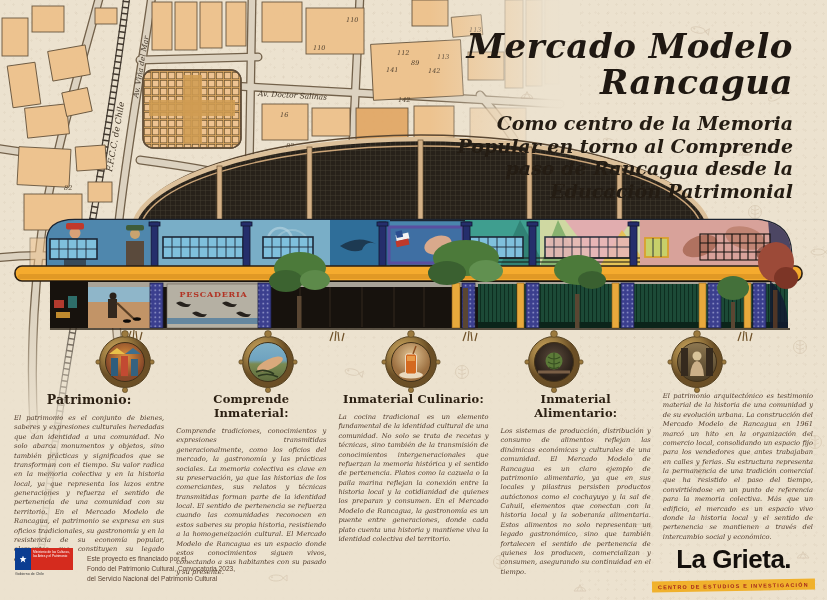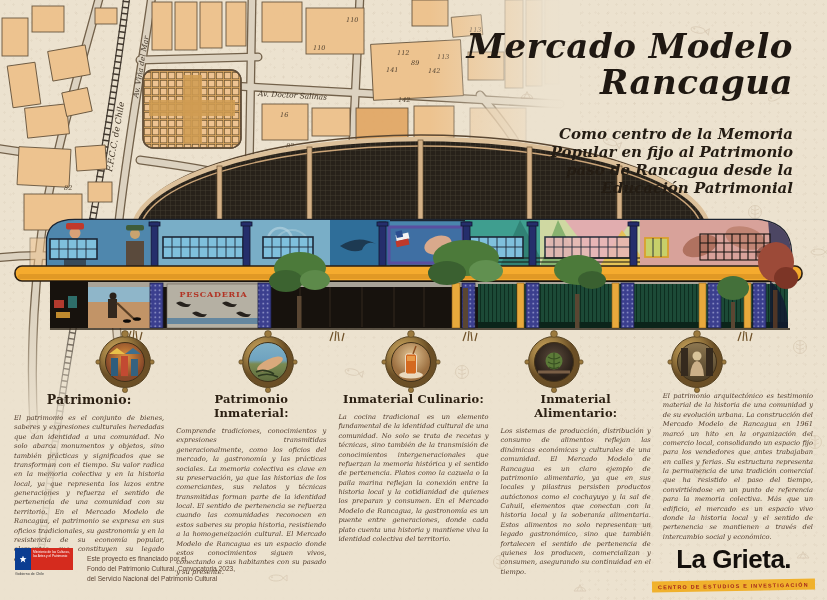--- a/index.html
+++ b/index.html
@@ -18,21 +18,21 @@
   svg{display:block;}
   
   .fade-right{position:absolute; left:430px; top:0; width:150px; height:365px;
     background:linear-gradient(to right, rgba(236,226,207,0), rgba(236,226,207,.96) 80%, rgba(236,226,207,1));}
   .fade-bottom{position:absolute; left:0; top:295px; width:580px; height:305px;
     background:linear-gradient(to bottom, rgba(236,226,207,0), rgba(236,226,207,.86) 42%, rgba(236,226,207,.88));}
   
   .title-block{position:absolute; top:28px; right:34px; width:340px; text-align:right;}
   .title-line{font-size:34px; font-style:italic; font-weight:600; line-height:1.07;
     color:#1f1812; letter-spacing:.5px;}
-  .subtitle{margin-top:24px; font-size:15px; font-style:italic; font-weight:bold;
+  .subtitle{margin-top:11px; font-size:19px; font-style:italic; font-weight:bold;
     line-height:1.2; color:#241c13;}
   
   .columns{position:absolute; left:14px; top:392px; width:799px;
     display:grid; grid-template-columns:repeat(5,1fr); column-gap:12px;}
   .col-heading{font-size:11.5px; font-weight:bold; text-align:center; color:#2c2013;
     margin:0 0 7px 0; letter-spacing:.2px;}
   .col-heading.small{font-size:10.6px;}
   .col-body{font-size:6.7px; font-style:italic; text-align:justify; line-height:1.4;
     color:#4e392a; margin:0;}
   
@@ -513,33 +513,33 @@
         <path d="M -7,14 Q -6,0 0,-1 Q 6,0 7,14 Z" fill="#cbb089"></path>
       </g>
     </g>
   </svg>
 
   <div class="title-block">
     <div class="title-line">Mercado Modelo</div>
     <div class="title-line">Rancagua</div>
     <div class="subtitle">
       <div>Como centro de la Memoria</div>
-      <div>Popular en fijo al Patrimonio</div>
+      <div>Popular en torno al Comprende</div>
       <div>paso de Rancagua desde la</div>
       <div>Educación Patrimonial</div>
     </div>
   </div>
 
   <div class="columns">
     <div class="col">
       <h3 class="col-heading" style="font-size:12.5px">Patrimonio:</h3>
       <p class="col-body">El patrimonio es el conjunto de bienes, saberes y expresiones culturales heredadas que dan identidad a una comunidad. No solo abarca monumentos y objetos, sino también prácticas y significados que se transforman con el tiempo. Su valor radica en la memoria colectiva y en la historia local, ya que representa los lazos entre generaciones y refuerza el sentido de pertenencia de una comunidad con su territorio. En el Mercado Modelo de Rancagua, el patrimonio se expresa en sus oficios tradicionales, su gastronomía y en la resistencia de su economía popular, elementos que constituyen su legado cultural y social.</p>
     </div>
     <div class="col">
-      <h3 class="col-heading">Patrimonio Inmaterial:</h3>
+      <h3 class="col-heading">Comprende Inmaterial:</h3>
       <p class="col-body">Comprende tradiciones, conocimientos y expresiones transmitidas generacionalmente, como los oficios del mercado, la gastronomía y las prácticas sociales. La memoria colectiva es clave en su preservación, ya que las historias de los comerciantes, sus relatos y técnicas transmitidas forman parte de la identidad local. El sentido de pertenencia se refuerza cuando las comunidades reconocen en estos saberes su propia historia, resistiendo a la homogeneización cultural. El Mercado Modelo de Rancagua es un espacio donde estos conocimientos siguen vivos, conectando a sus habitantes con su pasado y su presente.</p>
     </div>
     <div class="col">
       <h3 class="col-heading">Inmaterial Culinario:</h3>
       <p class="col-body">La cocina tradicional es un elemento fundamental de la identidad cultural de una comunidad. No solo se trata de recetas y técnicas, sino también de la transmisión de conocimientos intergeneracionales que refuerzan la memoria histórica y el sentido de pertenencia. Platos como la cazuela o la paila marina reflejan la conexión entre la historia local y la cotidianidad de quienes los preparan y consumen. En el Mercado Modelo de Rancagua, la gastronomía es un puente entre generaciones, donde cada plato cuenta una historia y mantiene viva la identidad colectiva del territorio.</p>
     </div>
     <div class="col">
       <h3 class="col-heading">Inmaterial Alimentario:</h3>
       <p class="col-body">Los sistemas de producción, distribución y consumo de alimentos reflejan las dinámicas económicas y culturales de una comunidad. El Mercado Modelo de Rancagua es un claro ejemplo de patrimonio alimentario, ya que en sus locales y pilastras persisten productos autóctonos como el cochayuyo y la sal de Cahuil, elementos que conectan con la historia local y la soberanía alimentaria. Estos alimentos no solo representan un legado gastronómico, sino que también fortalecen el sentido de pertenencia de quienes los producen, comercializan y consumen, asegurando su continuidad en el tiempo.</p>
     </div>

